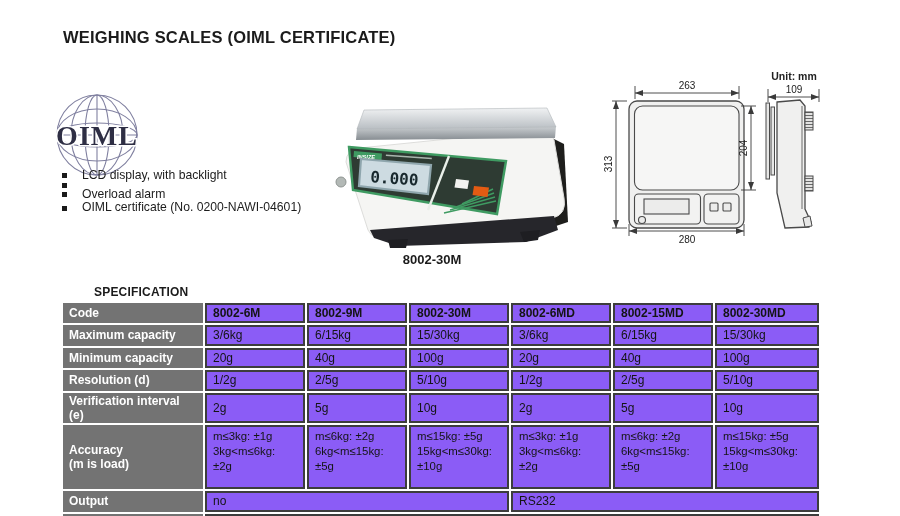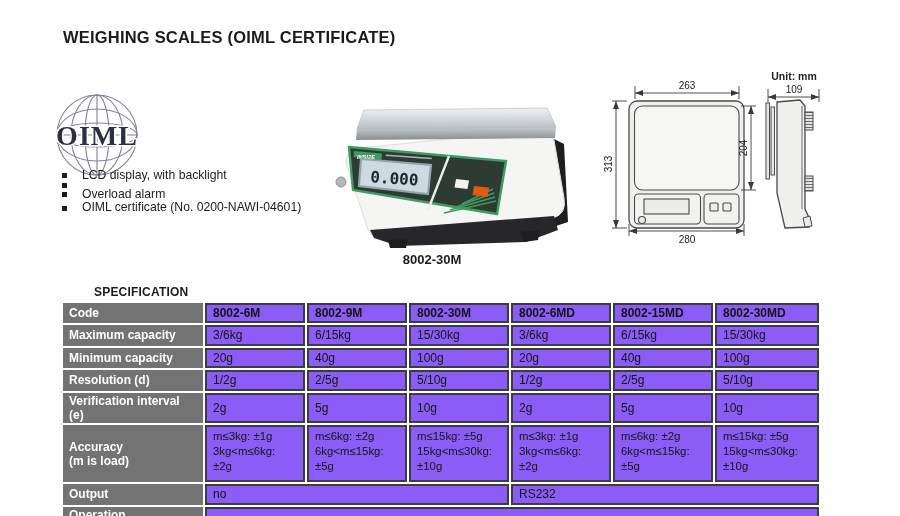--- a/index.html
+++ b/index.html
@@ -15,21 +15,21 @@
            font-size:13px;font-weight:bold;}
   .drawing{position:absolute;left:598px;top:66px;width:250px;height:190px;}
   .spec-heading{position:absolute;left:63px;top:285px;font-size:12px;font-weight:bold;letter-spacing:.2px;margin-left:31px;}
   .spec-table{position:absolute;left:61px;top:301px;border-collapse:separate;border-spacing:2px;
               table-layout:fixed;border-bottom:3px solid #3d3d3d;}
   .spec-table td{padding:1px 6px;height:14px;box-sizing:border-box;font-size:12px;
                  line-height:1.2;white-space:pre-line;vertical-align:middle;overflow:hidden;}
   .spec-table td.lbl{background:#737373;color:#ffffff;font-weight:bold;margin-left:36px;}
   .spec-table td.val{background:#8b5cf6;border:2px solid #3D3D3D;color:#141414;}
   .spec-table tr.codes td.val{font-weight:bold;}
-  .spec-table td.acc{font-size:11.4px;line-height:1.32;padding-top:2px;padding-bottom:6px;}
+  .spec-table td.acc{font-size:11.4px;line-height:1.32;padding-top:2px;padding-bottom:13px;}
   svg text{font-family:"Liberation Sans",sans-serif;}
   .dimtxt{font-size:10px;fill:#222;}
   .unittxt{font-size:10.5px;font-weight:bold;fill:#222;}
 </style>
 </head>
 <body>
 
 <div class="page">
 
   <div class="title">WEIGHING SCALES (OIML CERTIFICATE)</div>

